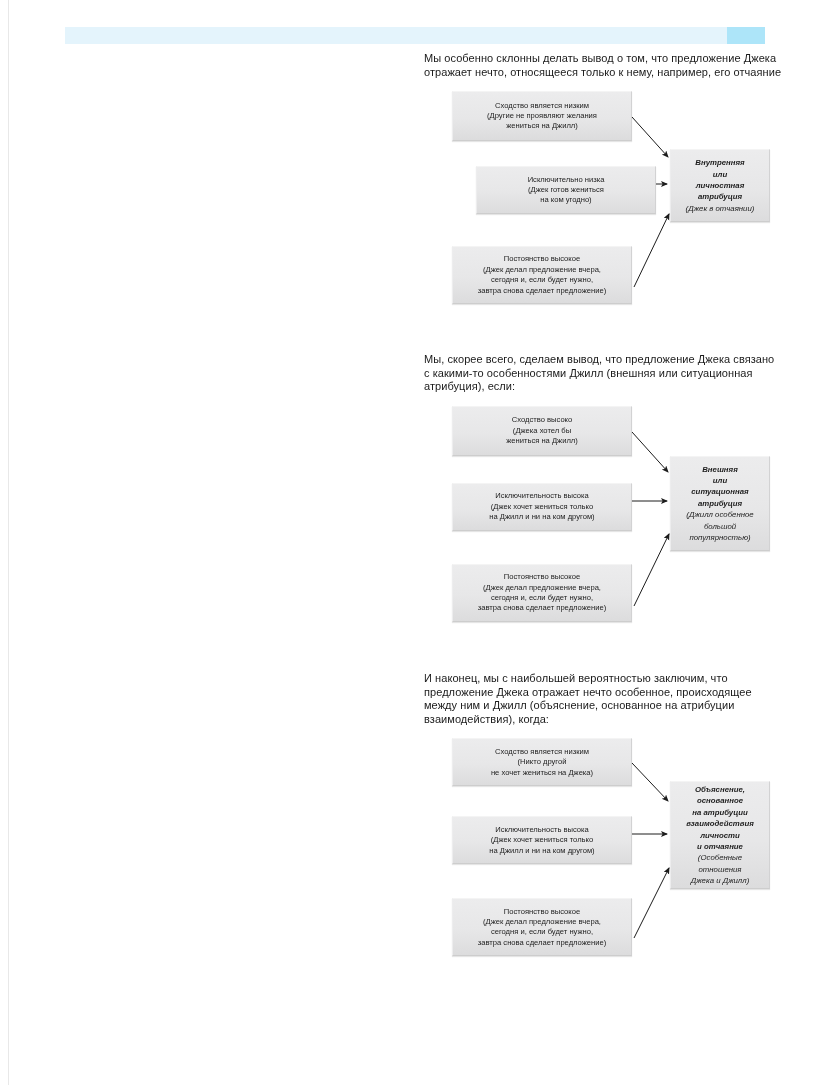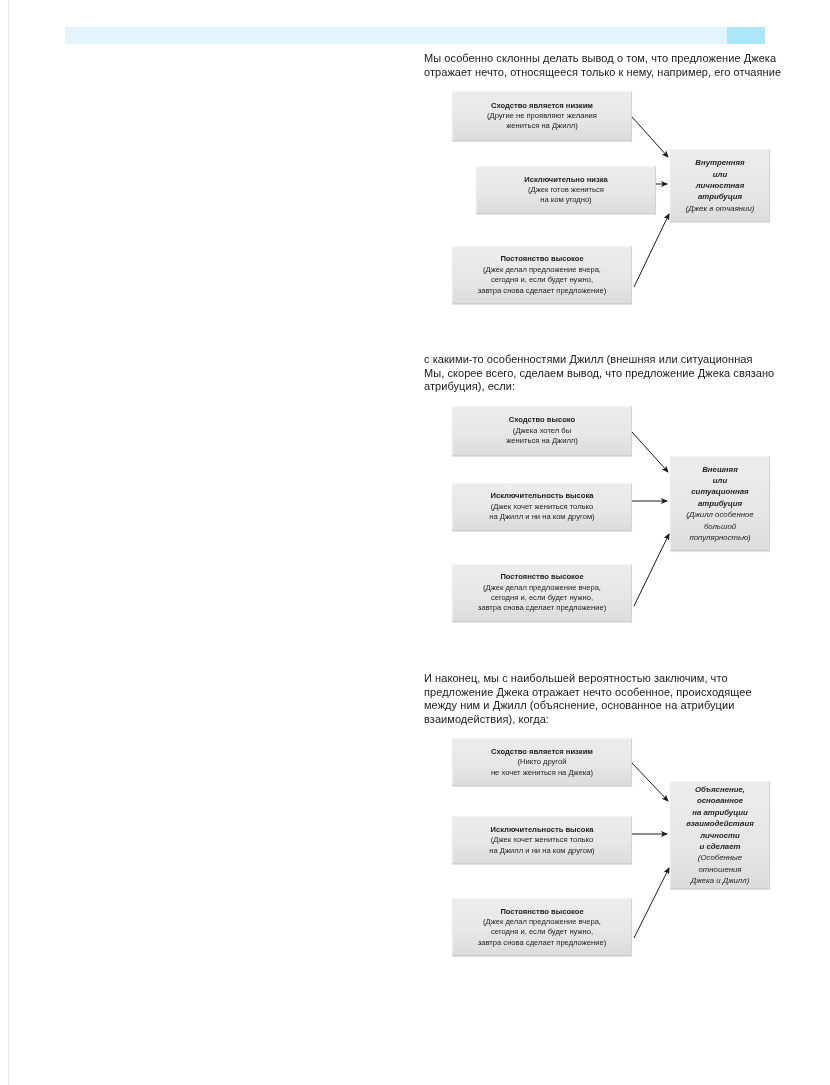--- a/index.html
+++ b/index.html
@@ -85,21 +85,21 @@
     flex-direction: column;
     align-items: center;
     justify-content: center;
     text-align: center;
     color: #1c1c1c;
     font-size: 7.6px;
     line-height: 10.4px;
     padding: 4px 5px;
   }
   .node .t { display: block; white-space: nowrap; }
-  .node .t.b { font-weight: bold; }
+  .node .t.b { font-weight: normal; }
 
   .node.target {
     font-size: 7.8px;
     line-height: 11.4px;
   }
   .node.target .t.b { font-weight: bold; }
 
   
   .lnode { left: 28px; width: 180px; }
   .tnode { left: 246px; width: 100px; font-style: italic; }
@@ -151,22 +151,22 @@
     <div class="node tnode target" style="top:58px; height:73px;">
         <span class="t b">Внутренняя</span>
         <span class="t b">или</span>
         <span class="t b">личностная</span>
         <span class="t b">атрибуция</span>
         <span class="t">(Джек в отчаянии)</span>
       </div>
   </div>
 
   <p class="para" style="margin-bottom:12px;">
+      <span class="line">Мы, скорее всего, сделаем вывод, что предложение Джека связано</span>
       <span class="line">с какими-то особенностями Джилл (внешняя или ситуационная</span>
-      <span class="line">Мы, скорее всего, сделаем вывод, что предложение Джека связано</span>
       <span class="line">атрибуция), если:</span>
     </p>
 
   <div class="diagram" style="height:236px; margin-bottom:30px;">
     <svg class="svg-layer" viewBox="0 0 360 236">
       <defs>
         <marker id="ah2" markerWidth="7" markerHeight="7" refX="6" refY="3" orient="auto">
           <path d="M0,0 L7,3 L0,6 L1.6,3 Z" fill="#1c1c1c"></path>
         </marker>
       </defs>
@@ -236,20 +236,20 @@
         <span class="t">(Джек делал предложение вчера,</span>
         <span class="t">сегодня и, если будет нужно,</span>
         <span class="t">завтра снова сделает предложение)</span>
       </div>
     <div class="node tnode target" style="top:43px; height:108px;">
         <span class="t b">Объяснение,</span>
         <span class="t b">основанное</span>
         <span class="t b">на атрибуции</span>
         <span class="t b">взаимодействия</span>
         <span class="t b">личности</span>
-        <span class="t b">и сделает</span>
+        <span class="t b">и отчаяние</span>
         <span class="t">(Особенные</span>
         <span class="t">отношения</span>
         <span class="t">Джека и Джилл)</span>
       </div>
   </div>
 
 </div>
 
 </body></html>

